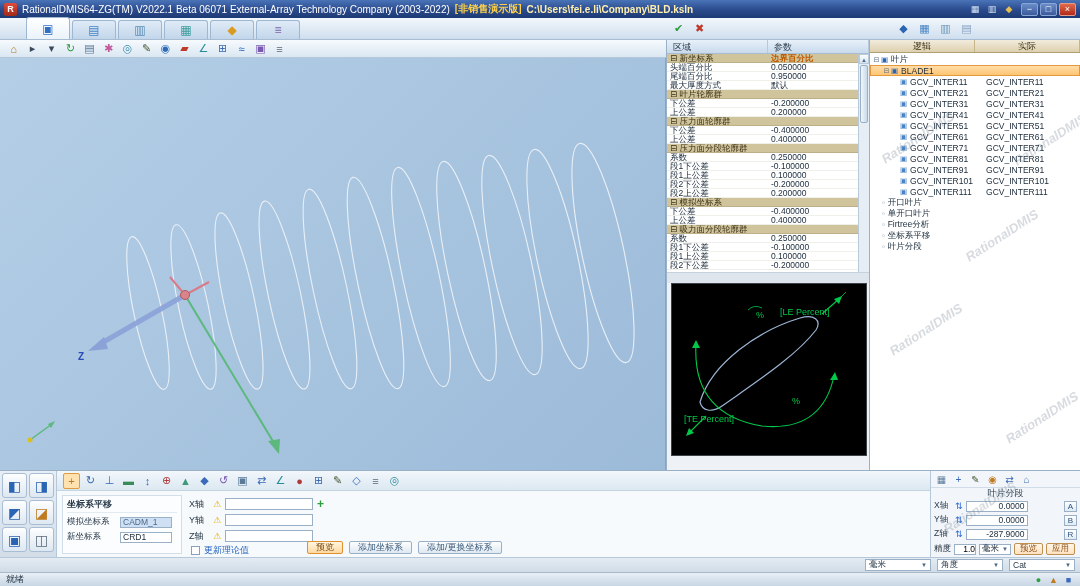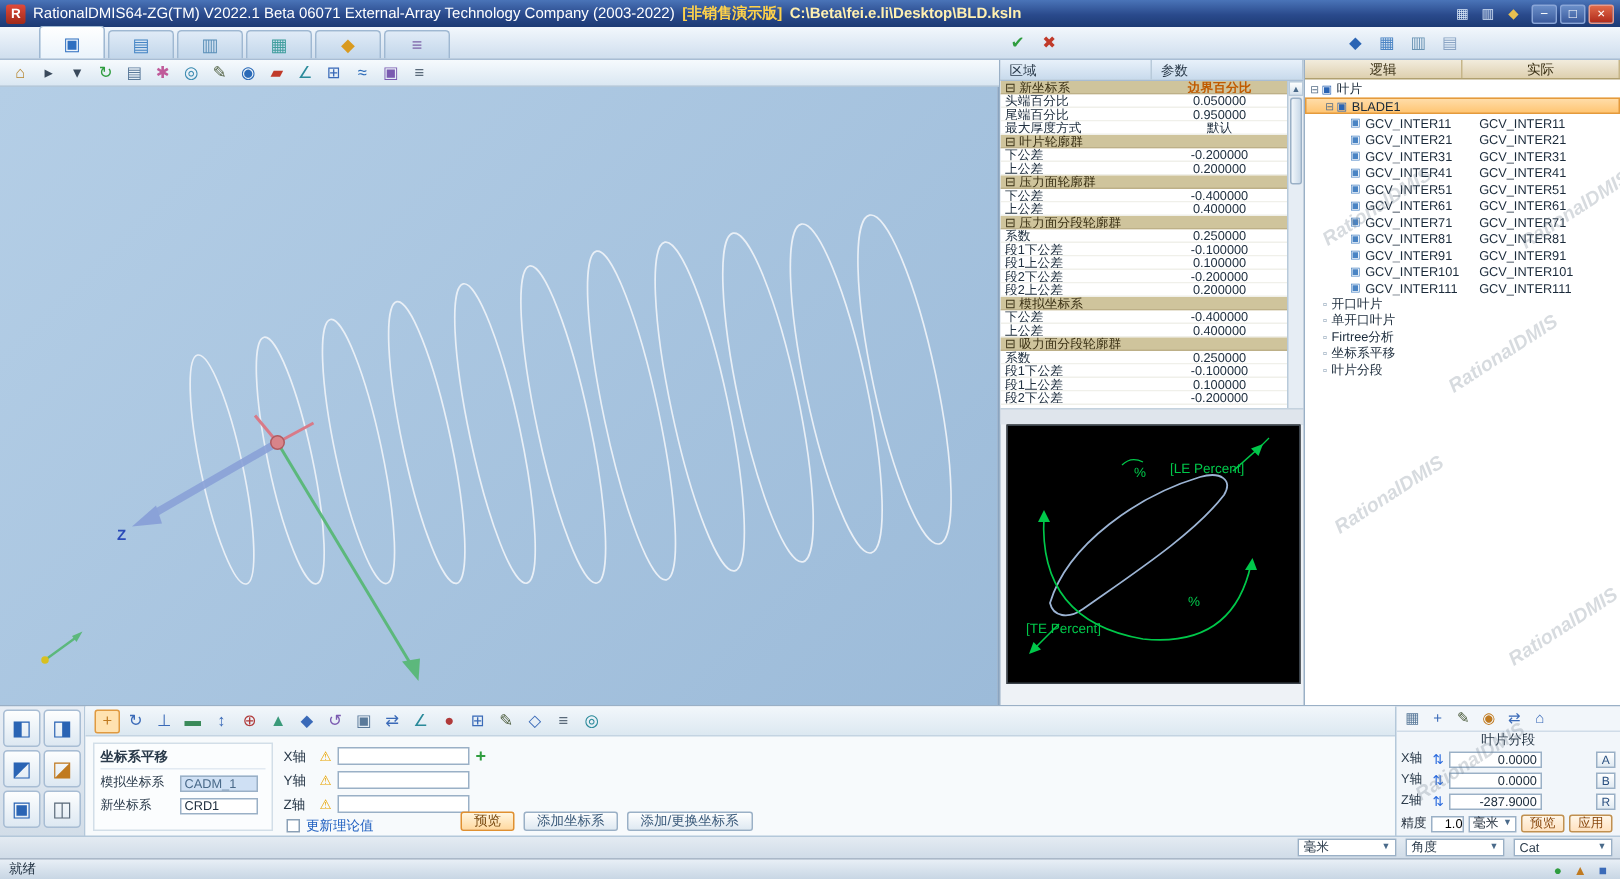--- a/index.html
+++ b/index.html
@@ -49,21 +49,21 @@
 
 #param-panel{position:absolute;left:666px;top:40px;width:203px;height:430px;background:#eef2f6;border-left:1px solid #9ab0c6}
 .param-header{height:14px;display:flex;background:linear-gradient(#e8f1fa,#c8daec);
 border-bottom:1px solid #a8bdd4;font-size:9px;color:#2a3a4a}
 .param-header span{flex:1;padding:1px 6px;border-right:1px solid #b8cada;text-align:left}
 #param-rows{position:absolute;left:0;top:14px;width:192px;height:218px;overflow:hidden;background:#fff}
 .prow{display:flex;height:9px;line-height:9px;font-size:8.5px;white-space:nowrap}
 .prow.group{background:#cfc49c;color:#3a3014;border-bottom:1px solid #bdb088}
 .prow.item{background:#fff;border-bottom:1px solid #f0f0ea;color:#203040}
 .prow .pl{width:104px;padding-left:3px;overflow:hidden}
-.prow .pv{flex:1;text-align:center;padding-right:4px;overflow:hidden}
+.prow .pv{flex:1;text-align:left;padding-right:4px;overflow:hidden}
 .pv.hl{color:#c05a00;font-weight:bold}
 .param-scroll{position:absolute;right:0;top:14px;width:11px;height:229px;background:#e6edf4;border-left:1px solid #b8cada;
 display:flex;flex-direction:column;align-items:stretch}
 .sb-arrow{height:10px;font-size:6px;text-align:center;line-height:10px;color:#4a6a8a;background:linear-gradient(#fdfefe,#d7e3ee);border:1px solid #b8cada}
 .sb-thumb{height:58px;margin:1px;background:linear-gradient(90deg,#f2f7fb,#c9d9e8);border:1px solid #9ab0c6;border-radius:2px}
 .sb-fill{flex:1}
 .param-split{position:absolute;left:0;top:232px;width:203px;height:11px;background:#dfe5ec;border-top:1px solid #c4d2de}
 #preview-box{position:absolute;left:4px;top:243px;width:196px;height:173px;background:#000;border:1px solid #3a424a}
 
 
@@ -138,21 +138,21 @@
 display:flex;align-items:center;font-size:9px;color:#203040;padding:0 6px}
 #status-icons{margin-left:auto;display:flex;gap:4px}
 </style>
 </head>
 <body>
 
 <div id="titlebar">
   <span class="app-icon">R</span>
   <span class="t-main">RationalDMIS64-ZG(TM) V2022.1 Beta 06071   External-Array Technology Company (2003-2022)</span>
   <span class="t-ed">[非销售演示版]</span>
-  <span class="t-path">C:\Beta\fei.e.li\Desktop\BLD.ksln</span>
+  <span class="t-path">C:\Users\fei.e.li\Company\BLD.ksln</span>
   <span id="title-icons">
       <span class="tbi" style="color: rgb(216, 230, 248);">▦</span>
       <span class="tbi" style="color: rgb(216, 230, 248);">▥</span>
       <span class="tbi" style="color: rgb(232, 192, 80);">◆</span>
     </span>
   <span class="win-btns">
     <span class="win-btn">−</span>
     <span class="win-btn">□</span>
     <span class="win-btn close">×</span>
   </span>

